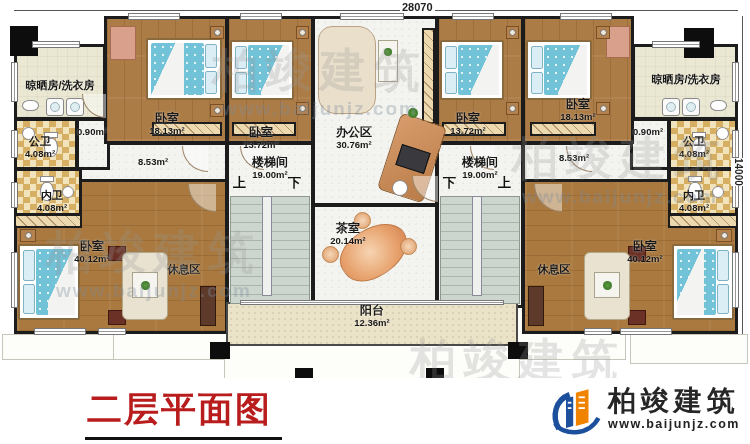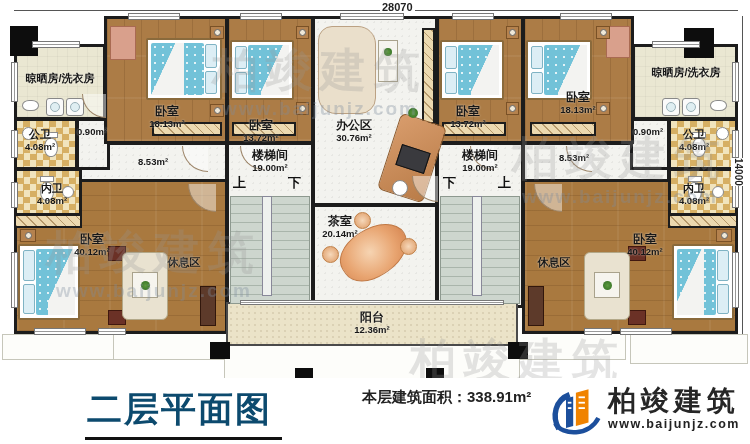--- a/index.html
+++ b/index.html
@@ -19,21 +19,21 @@
   .f-tile{background:repeating-conic-gradient(#d6af63 0% 25%,#f1e4bd 0% 50%);background-size:13px 13px;}
   .f-balcony{background-color:#ebe3c8;background-image:radial-gradient(rgba(120,100,60,.14) 1px,rgba(0,0,0,0) 1px);background-size:6px 6px;border:2px solid #4a4a4a;}
   .f-stairs{position:absolute;z-index:8;background:repeating-linear-gradient(0deg,#cdd6ce 0 8px,#a9b5ab 8px 9px);border:1px solid #8d998f;box-sizing:border-box;}
   .rail{position:absolute;z-index:9;background:#eef1ee;border:1px solid #889;box-sizing:border-box;}
   .hatch{position:absolute;z-index:7;box-sizing:border-box;border:2px solid #1c1c1c;
      background:#ecd9b0;background-image:repeating-linear-gradient(45deg,rgba(130,90,40,.5) 0 1px,rgba(0,0,0,0) 1px 7px);}
   .deck{position:absolute;background:#fdfdfa;border:1px solid #c6c6ba;z-index:1;box-sizing:border-box;}
   .pillar{position:absolute;background:#0d0d0d;z-index:12;}
   .lbl{position:absolute;z-index:30;transform:translateX(-50%);text-align:center;color:#171717;
        font-weight:bold;line-height:1.18;white-space:nowrap;text-shadow:0 0 2px rgba(255,255,255,.7);}
-  .lbl .nm{font-size:12px;}
+  .lbl .nm{font-size:12px;margin-top:7px;}
   .lbl .ar{font-size:9.5px;}
   .lbl.sm .nm{font-size:11px;}
   .updown{position:absolute;z-index:30;font-size:13px;font-weight:bold;color:#111;}
   .winh,.winv{position:absolute;z-index:22;background:#fff;border:1px solid #777;box-sizing:border-box;}
   .winh{background-image:linear-gradient(#999 0 0);background-size:100% 1px;background-position:center;background-repeat:no-repeat;}
   .winv{background-image:linear-gradient(#999 0 0);background-size:1px 100%;background-position:center;background-repeat:no-repeat;}
   .door{position:absolute;z-index:21;box-sizing:border-box;border-left:1px solid #9c8468;border-bottom:1px solid #9c8468;
         border-radius:0 0 0 100%;background:rgba(255,255,255,.45);}
   .bed{position:absolute;background:#fff;border:2px solid #8a6a3c;border-radius:2px;z-index:20;box-sizing:border-box;}
   .mattress{position:absolute;top:3px;bottom:3px;background-color:#72c2d8;
@@ -63,21 +63,21 @@
   .dim-line{position:absolute;background:#555;z-index:35;}
   .dim-lab{position:absolute;z-index:36;font-size:11px;font-weight:bold;color:#222;background:#fff;padding:0 2px;}
   .dim-vert{writing-mode:vertical-rl;}
   .wm{position:absolute;z-index:45;pointer-events:none;text-align:center;white-space:nowrap;}
   .wm .big{font-size:46px;font-weight:900;letter-spacing:8px;color:rgba(150,150,150,.26);}
   .wm .url{font-size:19px;font-weight:900;letter-spacing:2px;color:rgba(125,140,158,.34);margin-top:-4px;}
   
   #footer{position:absolute;left:0;top:378px;width:750px;height:66px;background:#fff;z-index:50;}
   #title-block{position:absolute;left:85px;top:8px;display:flex;align-items:baseline;gap:16px;
       border-bottom:3px solid #111;padding:0 10px 4px 2px;}
-  #title-block .t1{font-size:35px;font-weight:bold;letter-spacing:2px;color:#0c4a6e;}
+  #title-block .t1{font-size:35px;font-weight:bold;letter-spacing:2px;color:#b91c1c;}
   #title-block .t2{font-size:30px;font-weight:bold;color:#111;}
   #stats{position:absolute;left:362px;top:7px;font-size:15px;font-weight:bold;color:#222;line-height:1.55;}
   #brand{position:absolute;left:548px;top:4px;display:flex;align-items:center;gap:6px;}
   #brand .bname{font-size:28px;font-weight:900;letter-spacing:5px;color:#262626;line-height:1;}
   #brand .burl{font-size:12.5px;font-weight:900;letter-spacing:1.5px;color:#222;margin-top:2px;}
 </style>
 </head>
 <body>
 
 <div id="canvas">
@@ -339,21 +339,21 @@
     </div>
   <div class="lbl" style="left:153px;top:156px;">
     <div class="ar">8.53m²</div>
     </div>
   <div class="lbl" style="left:270px;top:148px;">
     <div class="nm">楼梯间</div>
     <div class="ar">19.00m²</div>
     </div>
   <div class="updown" style="left:233px;top:174px;">上</div>
   <div class="updown" style="left:288px;top:174px;">下</div>
-  <div class="lbl" style="left:340px;top:214px;">
+  <div class="lbl" style="left:348px;top:214px;">
     <div class="nm">茶室</div>
     <div class="ar">20.14m²</div>
     </div>
   <div class="lbl" style="left:480px;top:148px;">
     <div class="nm">楼梯间</div>
     <div class="ar">19.00m²</div>
     </div>
   <div class="updown" style="left:443px;top:174px;">下</div>
   <div class="updown" style="left:498px;top:174px;">上</div>
   <div class="lbl" style="left:574px;top:152px;">
@@ -377,27 +377,27 @@
   <div class="lbl sm" style="left:184px;top:256px;">
     <div class="nm">休息区</div>
     </div>
   <div class="lbl" style="left:645px;top:232px;">
     <div class="nm">卧室</div>
     <div class="ar">40.12m²</div>
     </div>
   <div class="lbl sm" style="left:554px;top:256px;">
     <div class="nm">休息区</div>
     </div>
-  <div class="lbl" style="left:372px;top:310px;">
+  <div class="lbl" style="left:372px;top:296px;">
     <div class="nm">阳台</div>
     <div class="ar">12.36m²</div>
     </div>
 
   <div class="dim-line" style="left:14px;top:10px;width:724px;height:1px;"></div>
-  <div class="dim-lab" style="left:380px;top:1px;">28070</div>
+  <div class="dim-lab" style="left:400px;top:1px;">28070</div>
   <div class="dim-line" style="left:742px;top:16px;width:1px;height:318px;"></div>
   <div class="dim-lab dim-vert" style="left:731px;top:158px;font-size:10px;">14000</div>
 
   <div class="wm" style="left:212px;top:40px;">
     <div class="big">柏竣建筑</div>
     <div class="url">www.baijunjz.com</div>
     </div>
   <div class="wm" style="left:46px;top:222px;">
     <div class="big">柏竣建筑</div>
     <div class="url">www.baijunjz.com</div>
@@ -409,21 +409,20 @@
   <div class="wm" style="left:410px;top:330px;">
     <div class="big">柏竣建筑</div>
     <div class="url">www.baijunjz.com</div>
     </div>
 
   <div id="footer">
     <div id="title-block">
       <span class="t1">二层平面图</span>
     </div>
     <div id="stats">
-      <div><span>本层建筑面积：</span><span>338.91m²</span></div>
     </div>
     <div id="brand">
       <svg width="54" height="54" viewBox="0 0 60 60">
         <path d="M24 14 C 8 20, 4 38, 12 52" fill="none" stroke="#1c4f9c" stroke-width="6"></path>
         <path d="M8 46 C 16 60, 46 60, 56 40" fill="none" stroke="#1c4f9c" stroke-width="5"></path>
         <path d="M20 18 L28 16 L28 49 L20 51 Z" fill="#1c4f9c"></path>
         <path d="M31 12 L45 8 L45 45 L31 49 Z" fill="#f08300"></path>
         <rect x="34" y="16" width="7" height="2" fill="#fff"></rect>
         <rect x="34" y="22" width="7" height="2" fill="#fff"></rect>
         <rect x="34" y="28" width="7" height="2" fill="#fff"></rect>

